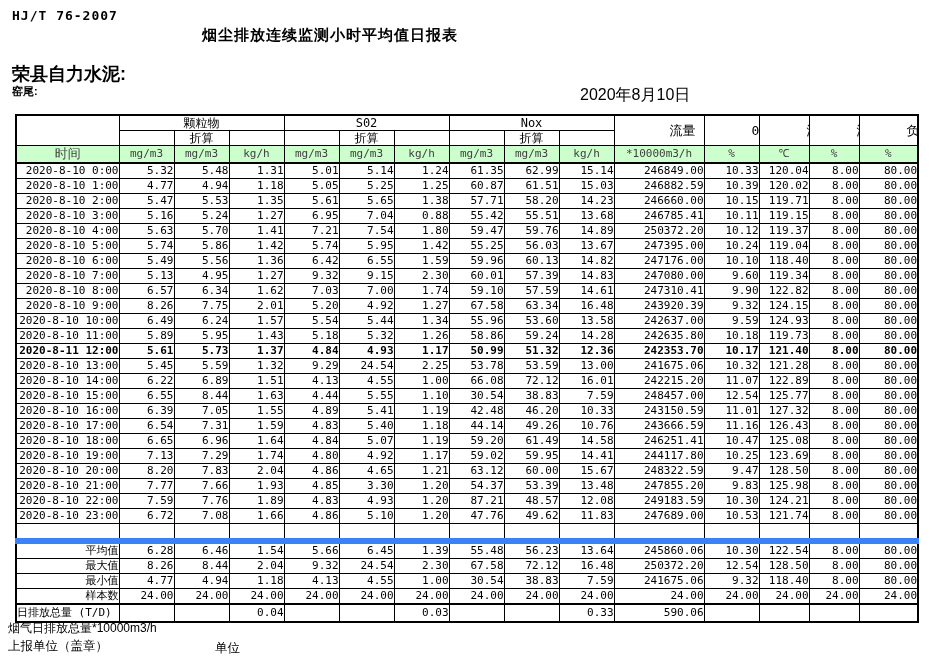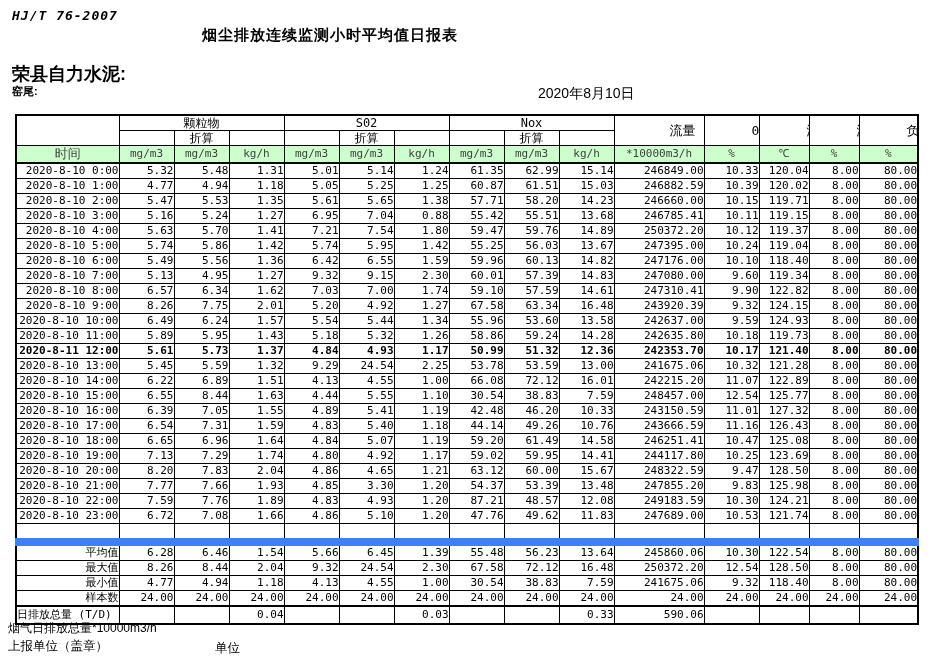--- a/index.html
+++ b/index.html
@@ -1,42 +1,42 @@
 <!DOCTYPE html>
 <html><head>
 <meta charset="utf-8">
 <style>
   html,body{margin:0;padding:0;background:#fff;}
   .page{position:relative;width:932px;height:659px;background:#ffffff;overflow:hidden;
         font-family:"Liberation Sans",sans-serif;color:#000;}
   .std-code{position:absolute;left:12px;top:8px;font-size:13px;font-weight:bold;
-            font-family:"DejaVu Sans Mono","Liberation Sans",sans-serif;letter-spacing:1px;font-style:italic;}
+            font-family:"DejaVu Sans Mono","Liberation Sans",sans-serif;letter-spacing:1px;}
   .doc-title{position:absolute;left:0;top:26px;width:660px;text-align:center;
              font-size:15px;font-weight:bold;letter-spacing:1px;}
   .company{position:absolute;left:12px;top:62px;font-size:18px;font-weight:bold;}
   .kiln{position:absolute;left:12px;top:84px;font-size:11px;font-weight:bold;}
-  .report-date{position:absolute;left:538px;top:85px;font-size:14px;}
+  .report-date{position:absolute;left:580px;top:85px;font-size:16px;}
   table.report{position:absolute;left:15px;top:114px;width:902px;
                border-collapse:collapse;table-layout:fixed;border:2px solid #000;}
   table.report th, table.report td{border:1px solid #000;overflow:hidden;
                font-family:"DejaVu Sans Mono","Liberation Sans",sans-serif;
                font-size:11px;font-weight:normal;padding:0;line-height:14px;height:14px;
                white-space:nowrap;}
   thead th.grp{font-size:12px;text-align:center;}
   thead td.conv{font-size:12px;text-align:center;}
   thead th.single{font-size:13px;text-align:center;padding-left:47px;}
   tr.unit-row td{background:#CCFFCC;color:#404040;text-align:center;height:16px;
                  border-bottom:2px solid #000;}
   tr.unit-row td.time-hdr{font-size:13px;}
   tbody td{height:15px;}
   td.num{text-align:right;padding-right:5px;}
   td.lbl{text-align:right;padding-right:8px;}
   tr.bold-row td{font-weight:bold;}
   tr.spacer-row td{height:14px;}
-  tr.first-summary td{border-top:8px solid #3b82f6;margin-top:12px;}
+  tr.first-summary td{border-top:6px solid #3b82f6;margin-top:12px;}
   tr.last-summary td{border-bottom:2px solid #000;}
   td.sum-label{font-size:12px;}
   td.total-label{text-align:left;padding-left:1px;font-size:11.5px;}
   tr.total-row td{height:16px;}
   .note1{position:absolute;left:8px;top:620px;font-size:12px;}
   .note2{position:absolute;left:8px;top:638px;font-size:12.5px;}
   .note3{position:absolute;left:215px;top:640px;font-size:12.5px;}
 </style>
 </head>
 <body>

